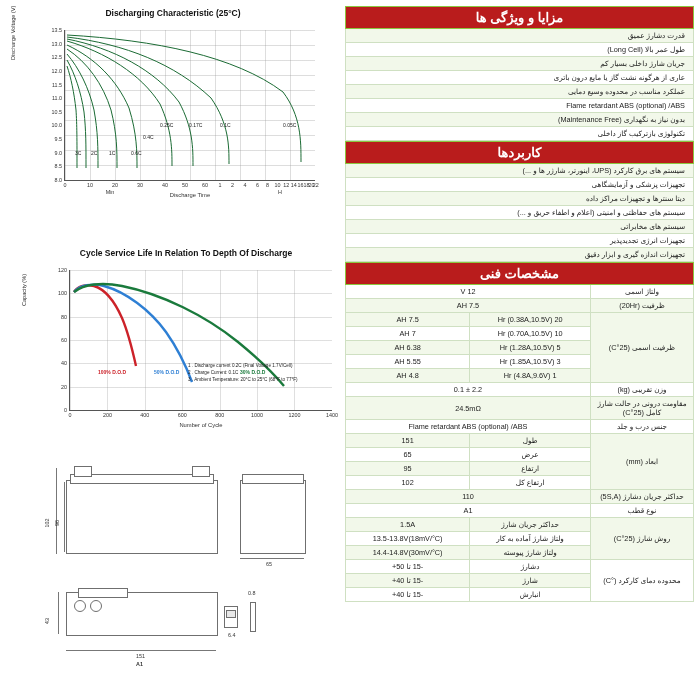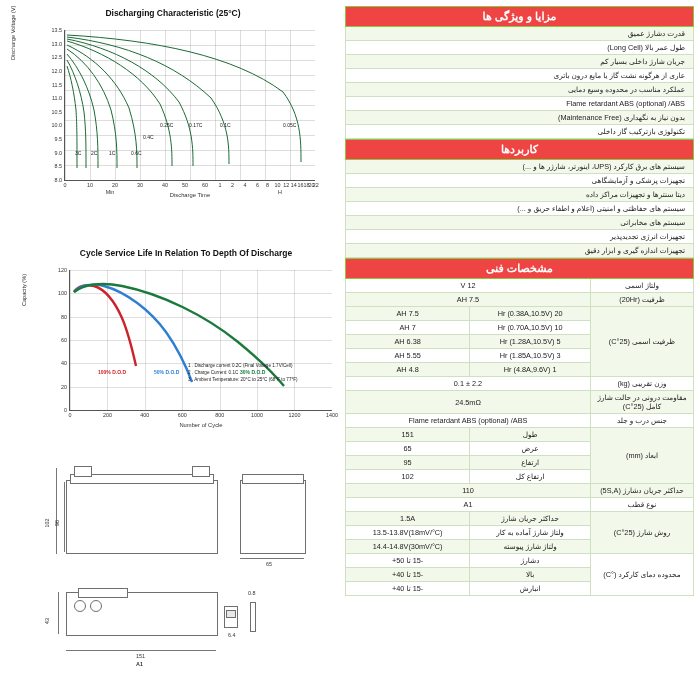--- a/index.html
+++ b/index.html
@@ -59,22 +59,22 @@
   .dwg{position:absolute;border:1px solid #6f6f6f;background:#fff;}
   .dim{position:absolute;font-size:5.4px;color:#333;white-space:nowrap;}
   .dimv{position:absolute;font-size:5.4px;color:#333;white-space:nowrap;transform:rotate(-90deg);}
   .lead{position:absolute;background:#777;}
 
   
   .right{position:absolute;left:345px;top:6px;width:349px;}
   table{border-collapse:collapse;width:100%;direction:rtl;}
   td,th{border:1px solid #cfe0c2;padding:2px 5px;font-size:7.3px;color:#1c1c1c;}
   .sec-head{
-    background:#ef4444;color:#fff;font-weight:bold;text-align:center;
-    font-size:11px;padding:3px 0;border:1px solid #8cc63f;
+    background:#b91c1c;color:#fff;font-weight:bold;text-align:center;
+    font-size:13px;padding:3px 0;border:1px solid #8cc63f;
   }
   .rowA{background:#f2f8ea;}
   .rowB{background:#ffffff;}
   .feat{text-align:right;padding-right:8px;}
   .lbl{text-align:center;width:92px;font-weight:normal;}
   .val{text-align:center;}
   .tbl-wrap{margin-bottom:0;}
 </style>
 </head>
 <body>
@@ -380,21 +380,21 @@
         <td class="val">ولتاژ شارژ پیوسته</td>
         <td class="val">14.4-14.8V(30mV/°C)</td>
       </tr>
 
       <tr class="rowB">
         <td class="lbl" rowspan="3">محدوده دمای کارکرد (°C)</td>
         <td class="val">دشارژ</td>
         <td class="val">-15  تا  50+</td>
       </tr>
       <tr class="rowA">
-        <td class="val">بالا</td>
+        <td class="val">شارژ</td>
         <td class="val">-15  تا  40+</td>
       </tr>
       <tr class="rowB">
         <td class="val">انبارش</td>
         <td class="val">-15  تا  40+</td>
       </tr>
     </tbody>
       </table>
   </div>
 </div>

